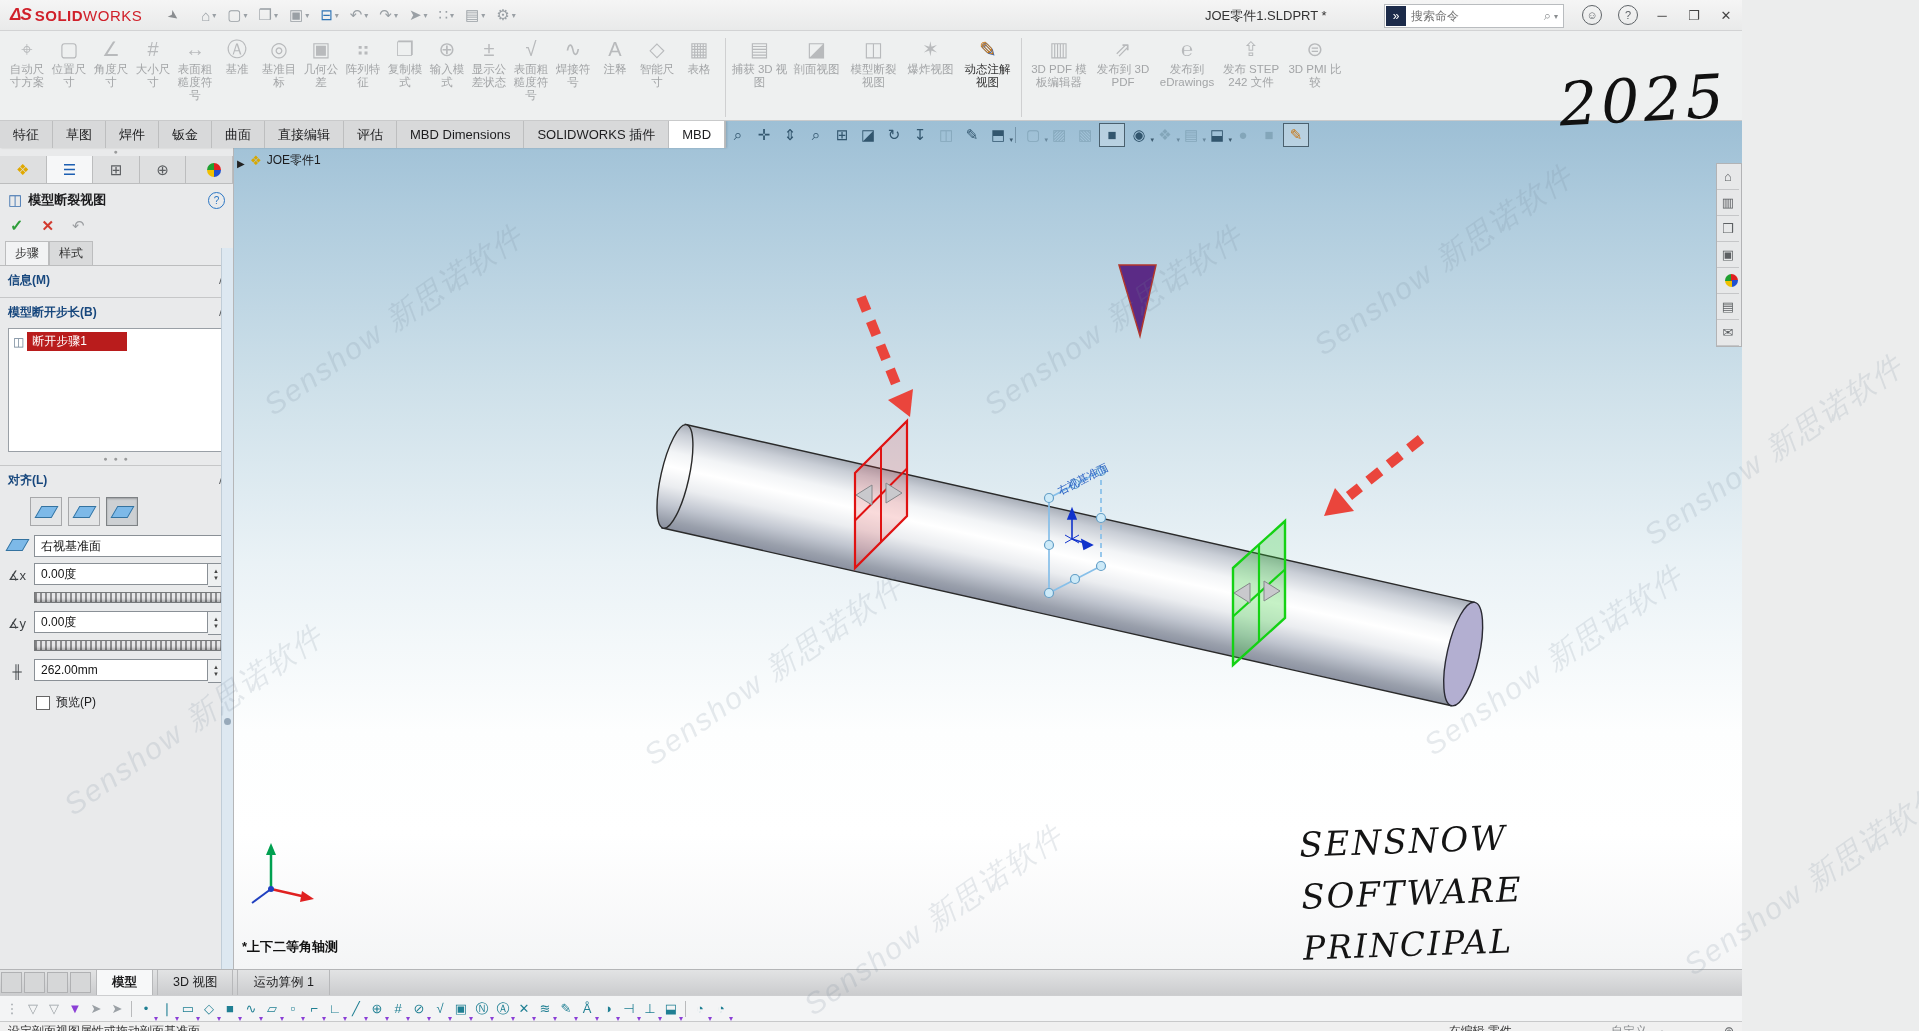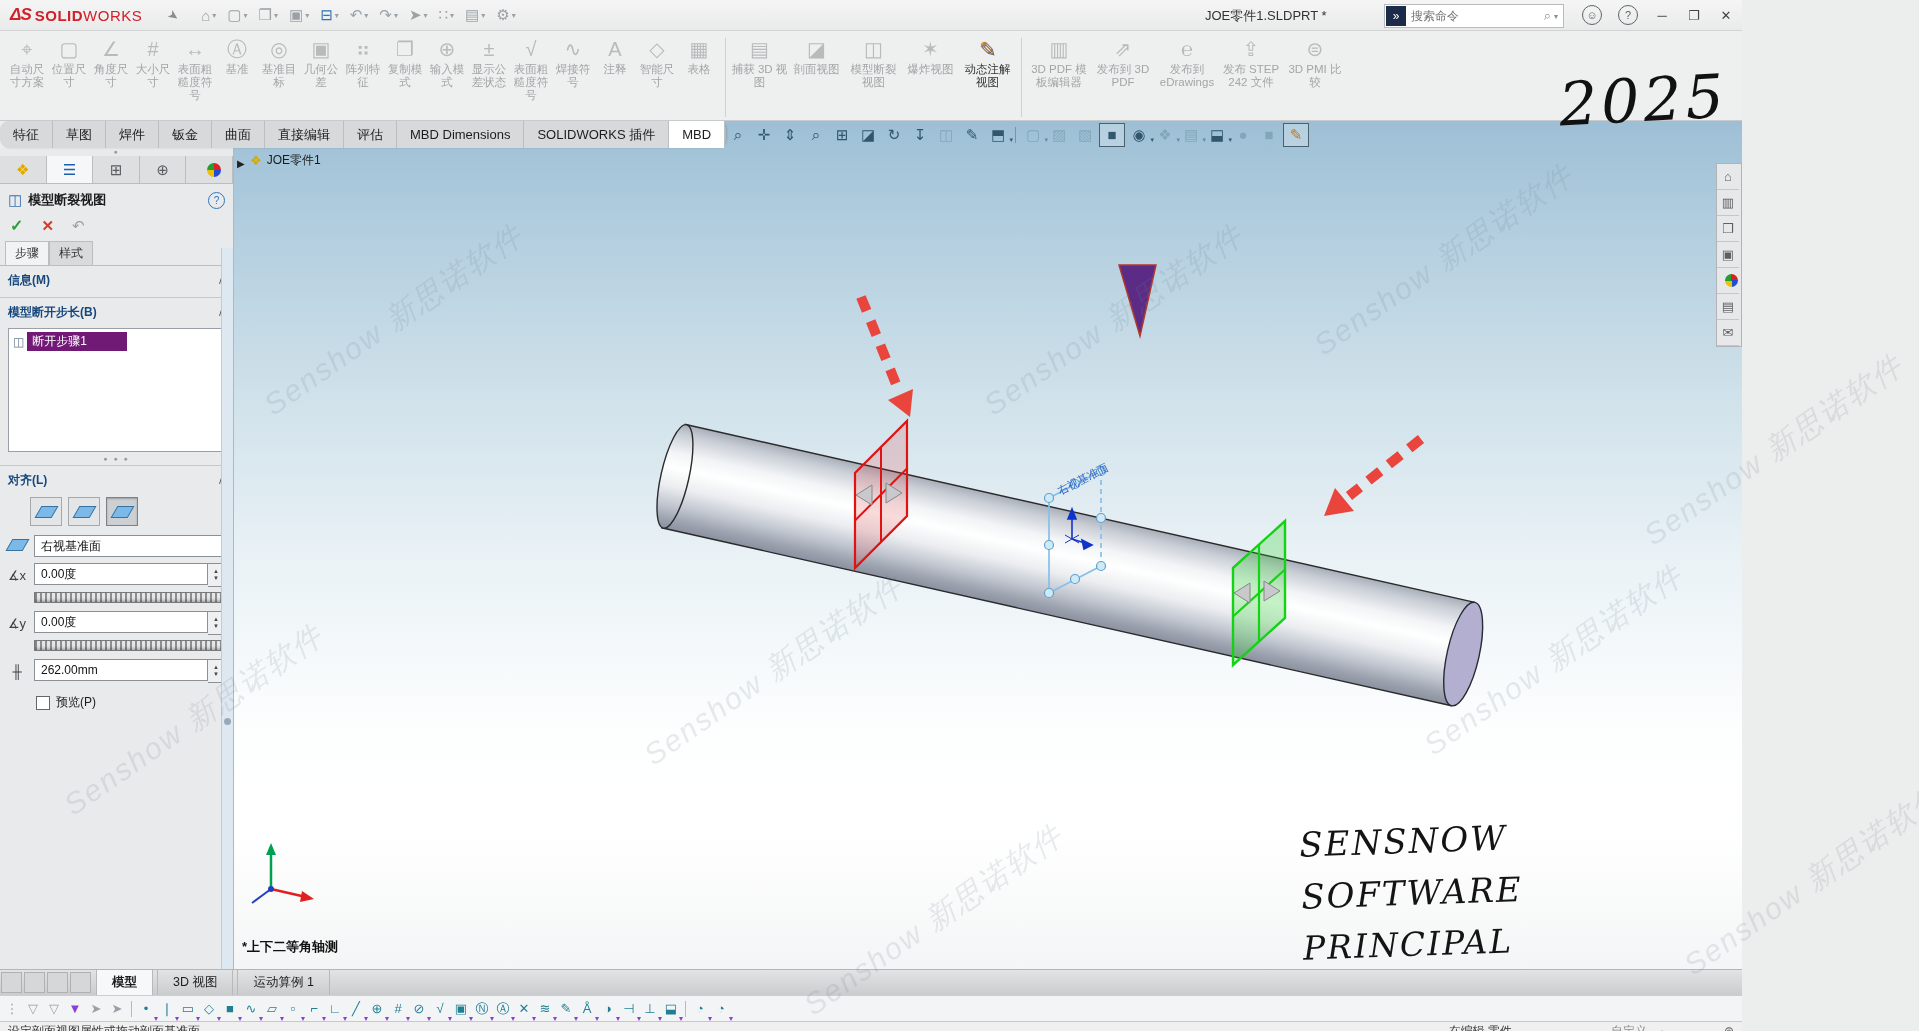--- a/index.html
+++ b/index.html
@@ -36,21 +36,21 @@
   .ritem.g2{width:57px;}
   .ritem.g3{width:64px;}
   .ritem .glyph{font-size:20px;line-height:24px;height:26px;color:#b8babc;}
   .ritem .rlabel{font-size:11.5px;line-height:13px;color:#a3a5a7;white-space:pre-wrap;}
   .ritem.active .glyph{color:#c87818;text-shadow:1px 1px 0 #3a66b0;}
   .ritem.active .rlabel{color:#333;}
   .hand-2025{position:absolute;right:14px;top:34px;font-family:"DejaVu Serif",serif;font-style:italic;font-size:60px;color:#111;transform:rotate(-3deg);letter-spacing:4px;}
   
   .content{position:relative;height:848px;}
   .viewport{position:absolute;left:233px;right:0;top:0;bottom:0;overflow:hidden;background:linear-gradient(180deg,#9dbfd5 0%,#aecbdd 10%,#cfe1ea 32%,#eaf2f6 52%,#fdfefe 72%,#ffffff 84%,#f4f5f6 100%);border-left:1px solid #98a2aa;}
-  .tabrow{position:absolute;left:0;top:0;height:27px;display:flex;z-index:30;background:#d8d9da;border-right:1px solid #b8b9ba;box-shadow:1px 0 2px rgba(0,0,0,.15);border-radius:9px;}
+  .tabrow{position:absolute;left:0;top:0;height:27px;display:flex;z-index:30;background:#d8d9da;border-right:1px solid #b8b9ba;box-shadow:1px 0 2px rgba(0,0,0,.15);}
   .rtab{display:flex;align-items:center;padding:0 13px;font-size:13px;color:#1d1d1f;border-right:1px solid #bdbebf;cursor:default;}
   .rtab.active{background:#fff;}
   .panel{position:absolute;left:0;top:27px;width:233px;bottom:0;background:#e9eaeb;z-index:20;border-right:1px solid #b5b6b8;}
   
   .splitdots{height:6px;display:flex;align-items:center;justify-content:center;color:#9a9b9c;font-size:7px;letter-spacing:2px;}
   .pm-tabs{display:flex;height:27px;border-bottom:1px solid #bcbdbe;margin-top:2px;}
   .pm-tab{flex:1;display:flex;align-items:center;justify-content:center;border-right:1px solid #bcbdbe;background:#dedfe0;font-size:15px;color:#5b5e61;}
   .pm-tab.gold{color:#e0a800;}
   .pm-tab.blue{color:#1c5fb2;}
   .pm-tab.active{background:#f6f7f8;}
@@ -68,21 +68,21 @@
   .subtab{padding:3px 9px;font-size:12px;color:#333;background:#d9dadb;border:1px solid #bcbdbe;border-bottom:none;}
   .subtab.active{background:#f2f3f4;}
   .sect-head{display:flex;align-items:center;padding:6px 8px 4px;}
   .sect-head .stext{flex:1;font-size:12px;font-weight:bold;color:#17477d;}
   .sect-head .chev{color:#55585b;font-size:10px;}
   .sect-line{height:1px;background:#c6c7c8;margin:4px 0 0;}
   .info-box{margin:2px 8px 6px;background:#fafaa2;padding:4px 5px;font-size:12px;line-height:15px;color:#141414;min-height:92px;}
   .listbox{margin:3px 8px;background:#fff;border:1px solid #9aa0a6;height:116px;padding:3px 2px;}
   .list-item{display:flex;align-items:center;gap:3px;font-size:12px;}
   .list-item .licon{color:#6b7f92;font-size:12px;padding-left:2px;}
-  .list-item .ltext{background:#701a75;color:#fff;padding:1px 40px 1px 5px;}
+  .list-item .ltext{background:#b91c1c;color:#fff;padding:1px 40px 1px 5px;}
   .btnrow{display:flex;justify-content:center;gap:12px;padding:7px 0 6px;}
   .swbtn{font-size:12px;color:#1c1c1e;background:linear-gradient(#fdfdfd,#e8eaec);border:1px solid #9db4c9;border-radius:3px;padding:3px 12px;}
   .align-btns{display:flex;gap:6px;padding:4px 0 6px 30px;}
   .align-btn{width:30px;height:27px;border:1px solid #a7a8aa;background:#e4e5e6;display:flex;align-items:center;justify-content:center;}
   .align-btn.sel{background:#cdd0d3;border-color:#7e8followers285;border-color:#7e8285;box-shadow:inset 0 1px 2px rgba(0,0,0,.25);}
   .pp{width:15px;height:10px;background:#7db9e8;border:1px solid #34729f;transform:skewX(-30deg);display:block;}
   .field-row{display:flex;align-items:center;gap:6px;padding:3px 8px 3px 6px;}
   .f-ic{width:22px;color:#2f6da8;font-size:13px;text-align:center;flex:none;}
   .f-ic.dk{color:#3f4346;}
   .txtfield{flex:1;height:20px;background:#fff;border:1px solid #8a9096;font-size:12px;color:#111;display:flex;align-items:center;padding-left:6px;}

